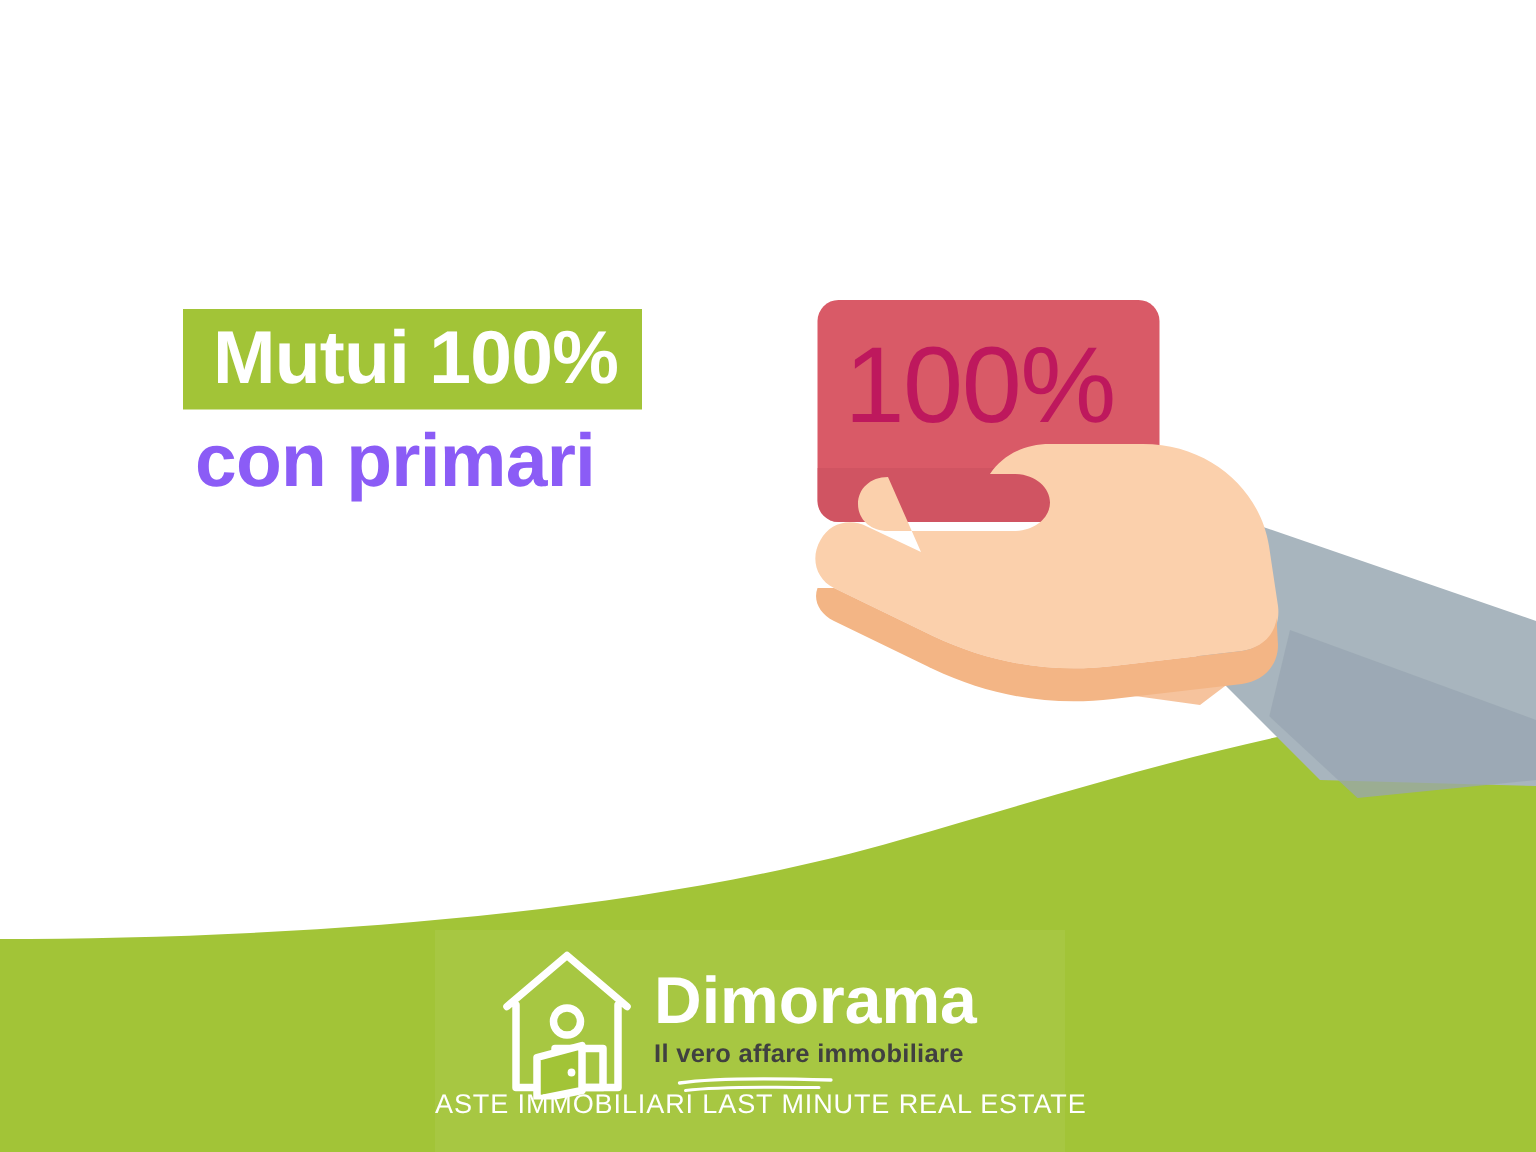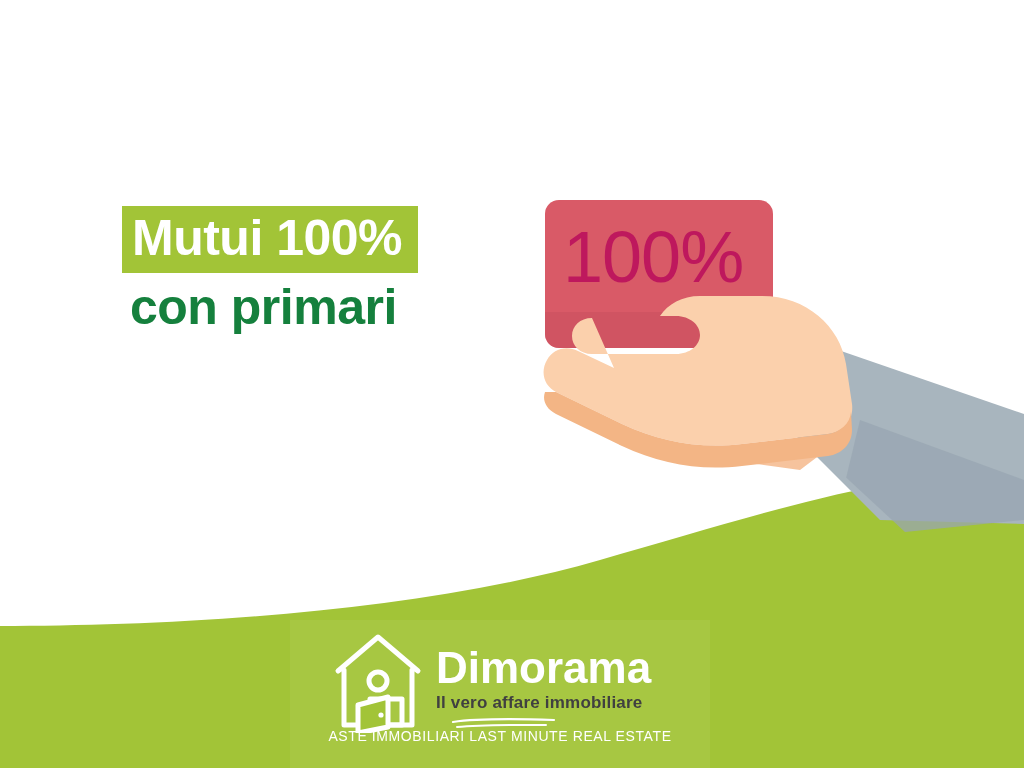--- a/index.html
+++ b/index.html
@@ -28,36 +28,36 @@
   
   .headline {
     position:absolute;
     left:122px; top:206px;
     z-index:6;
     width:460px;
   }
   .headline-hl-wrap {
     display:inline-block;
     background:#A2C437;
-    padding:8px 16px 11px 10px;
+    padding:8px 16px 11px 20px;
     margin-bottom:5px;
   }
   .headline-hl {
     font-size:50px;
     line-height:48px;
     font-weight:bold;
     color:#ffffff;
     letter-spacing:-0.5px;
     white-space:nowrap;
   }
   .headline-rest {
     font-size:50px;
     line-height:58px;
     font-weight:bold;
-    color:#15803d;
+    color:#8b5cf6;
     letter-spacing:-0.5px;
     padding-left:8px;
   }
   .headline-rest div { white-space:nowrap; }
 
   
   .illustration {
     position:absolute;
     left:0; top:0;
     width:1024px; height:768px;
@@ -117,21 +117,21 @@
     letter-spacing:0.2px;
     white-space:nowrap;
   }
   .logo-squiggle { margin-top:4px; margin-left:14px; }
   .logo-footer {
     position:absolute;
     left:290px; top:728px;
     width:420px;
     text-align:center;
     z-index:9;
-    font-size:14px;
+    font-size:18px;
     line-height:16px;
     color:#ffffff;
     letter-spacing:0.6px;
     white-space:nowrap;
   }
 </style>
 </head>
 <body>
 
 <div id="banner">

